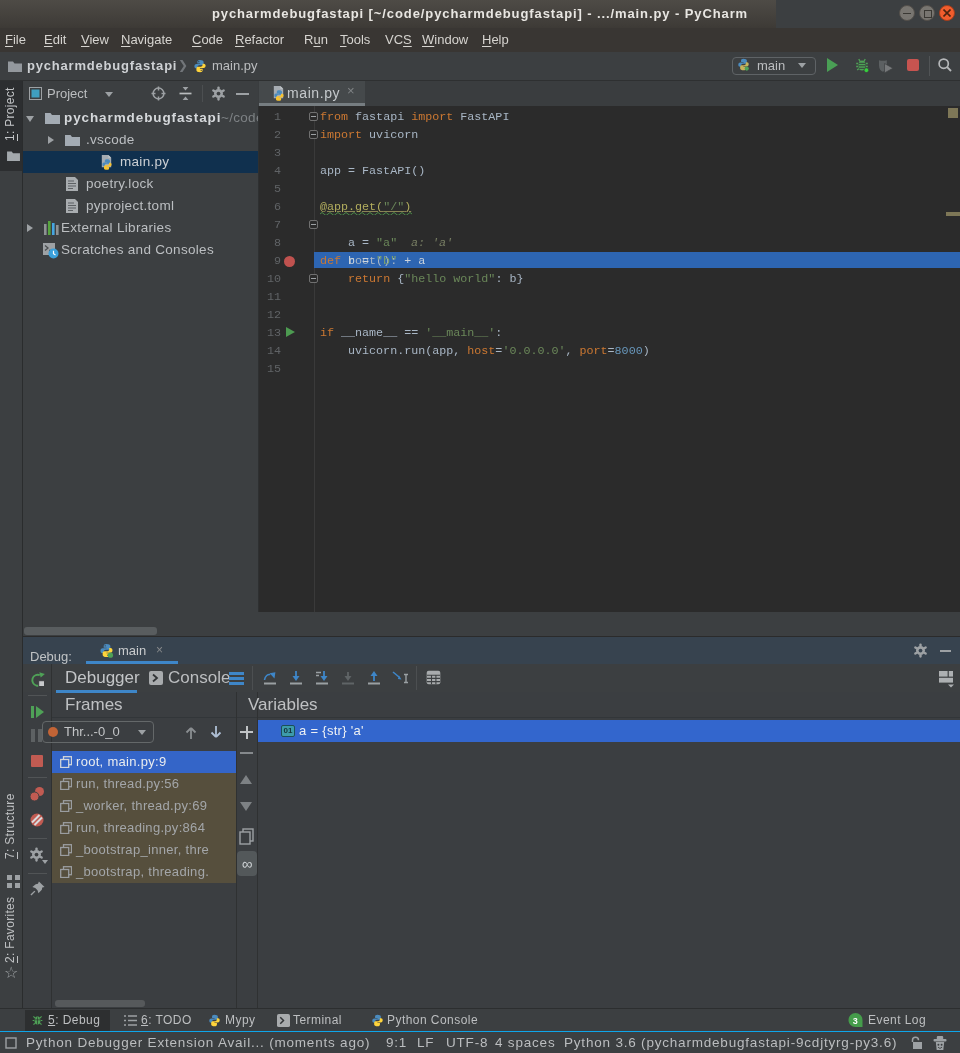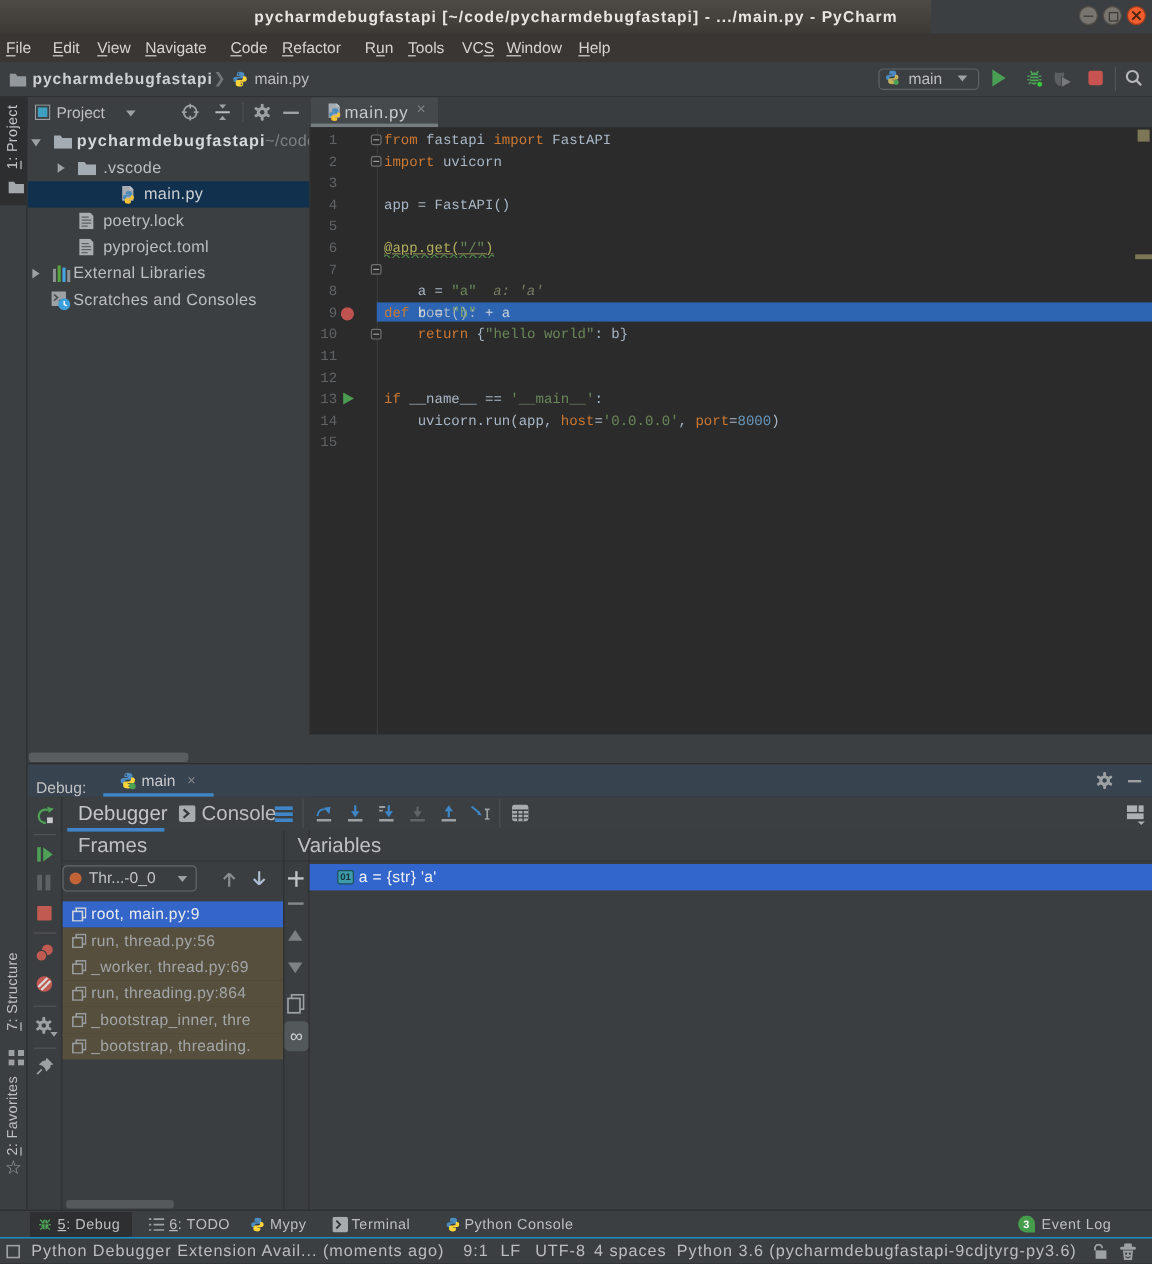--- a/index.html
+++ b/index.html
@@ -414,21 +414,21 @@
       </svg>
   <div class="abs" style="left:42px;top:224px;width:0;height:0;border-left:3px solid transparent;border-right:3px solid transparent;border-top:4px solid #9da1a4;"></div>
   <div class="abs" style="left:28px;top:237px;width:19px;height:1px;background:#515456;"></div>
   <svg class="abs" style="left:30px;top:245px;" width="15" height="15" viewBox="0 0 16 16">
         <path fill="#9da1a4" d="M9.5.5l6 6-2.4.5-.5 2.4-3.6 3.6-1-3.1-2.4-2.4-3.1-1L6.1 3.4l2.4-.5z"></path>
         <path d="M5.2 10.8L1 15" stroke="#9da1a4" stroke-width="1.5"></path>
       </svg>
 
   <div class="abs ui" style="left:65px;top:57px;height:24px;line-height:24px;color:#bfc1c3;">Frames</div>
   <div class="abs" style="left:52px;top:81px;width:908px;height:1px;background:#323639;"></div>
-  <div class="abs" style="left:52px;top:85px;width:112px;height:22px;border:1px solid #646869;border-radius:4px;box-sizing:border-box;">
+  <div class="abs" style="left:42px;top:85px;width:112px;height:22px;border:1px solid #646869;border-radius:4px;box-sizing:border-box;">
     <div class="abs" style="left:5px;top:5px;width:10px;height:10px;border-radius:50%;background:#c26436;"></div>
     <div class="abs" style="left:21px;top:0;height:20px;line-height:20px;font-size:13px;color:#c3c5c7;">Thr...-0_0</div>
     <div class="abs" style="left:95px;top:8px;width:0;height:0;border-left:4px solid transparent;border-right:4px solid transparent;border-top:5px solid #9da1a4;"></div>
   </div>
   <svg class="abs" style="left:184px;top:89px;" width="14" height="15" viewBox="0 0 14 15">
         <path d="M7 14V3M7 3L2.5 7.5M7 3l4.5 4.5" fill="none" stroke="#8a8e91" stroke-width="1.8"></path>
       </svg>
   <svg class="abs" style="left:209px;top:89px;" width="14" height="15" viewBox="0 0 14 15">
         <path d="M7 1v11M7 12l-4.5-4.5M7 12l4.5-4.5" fill="none" stroke="#aebfd4" stroke-width="1.8"></path>
       </svg>

